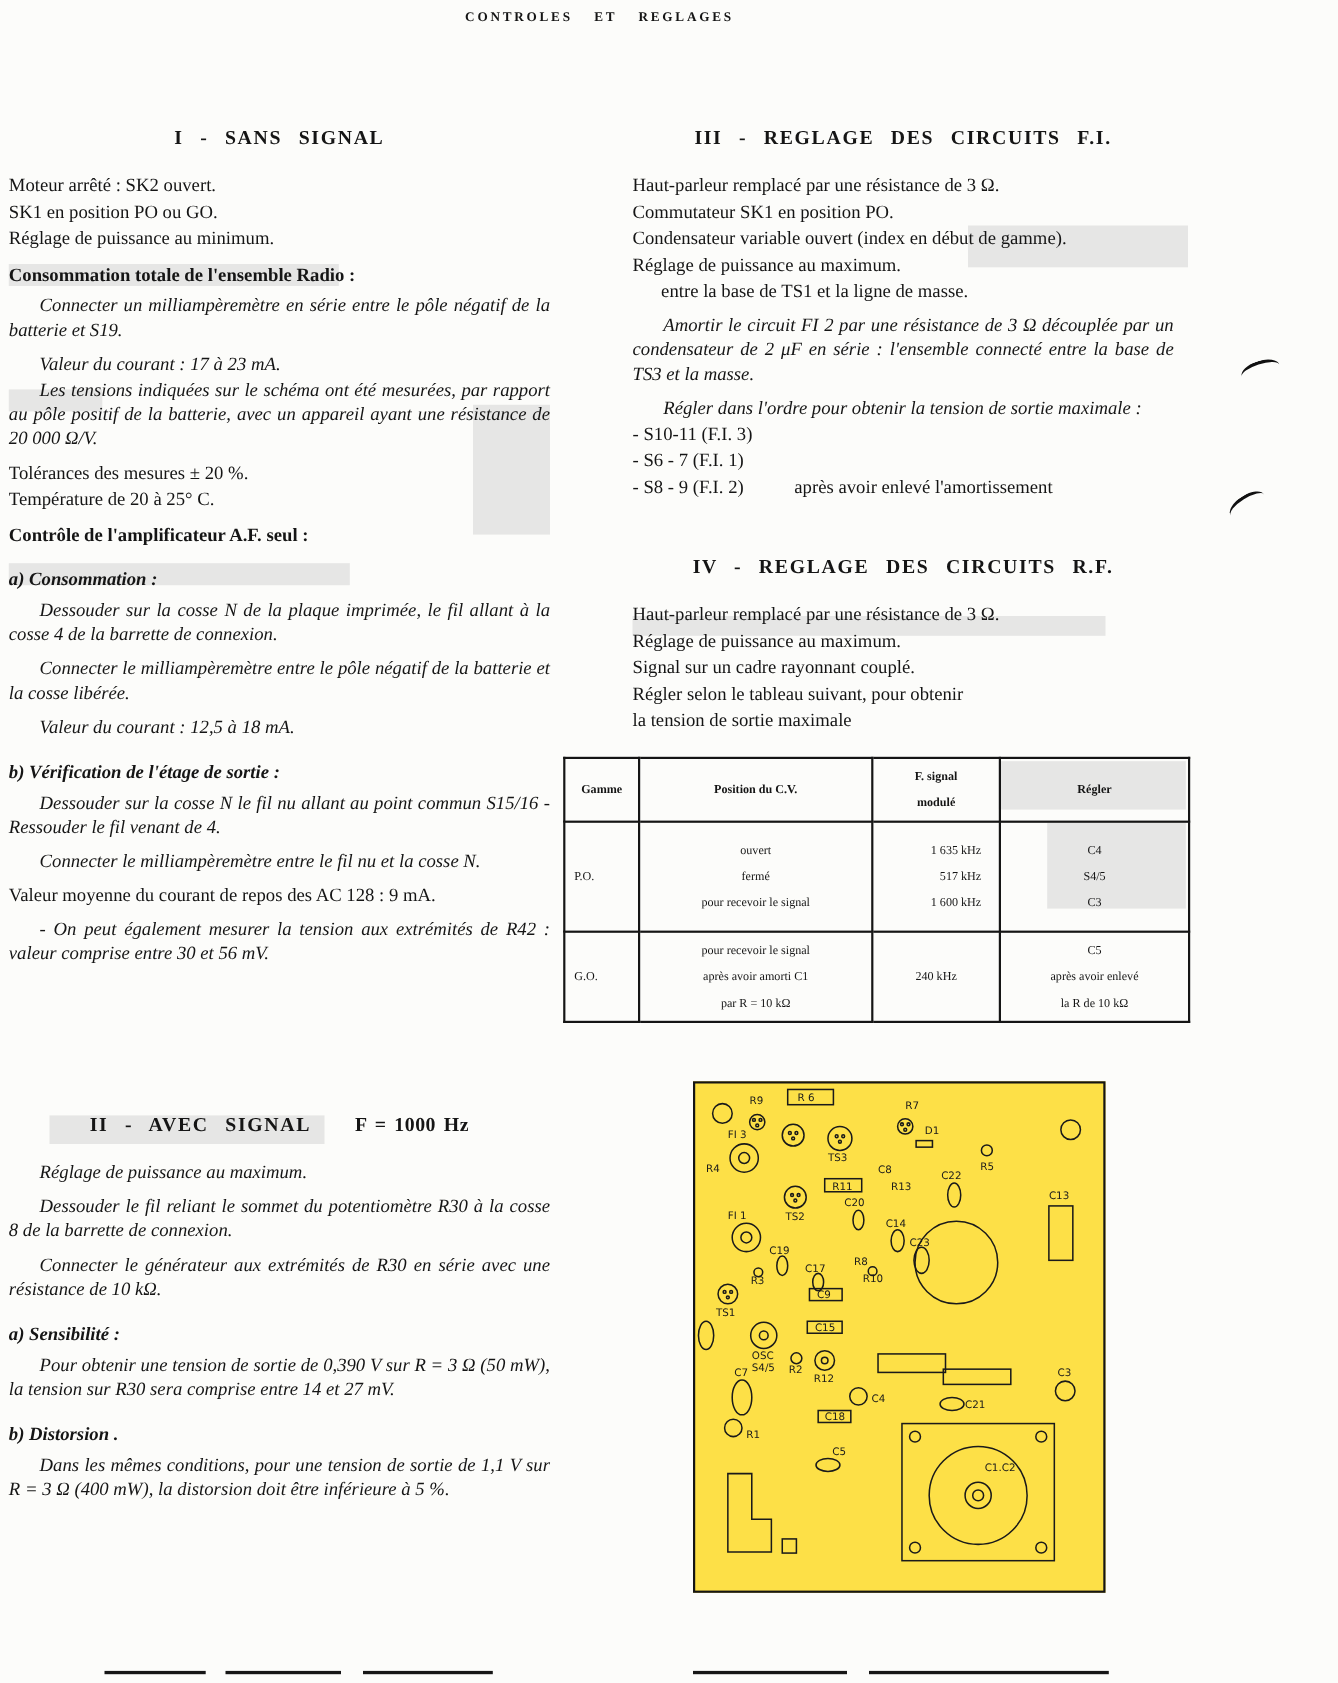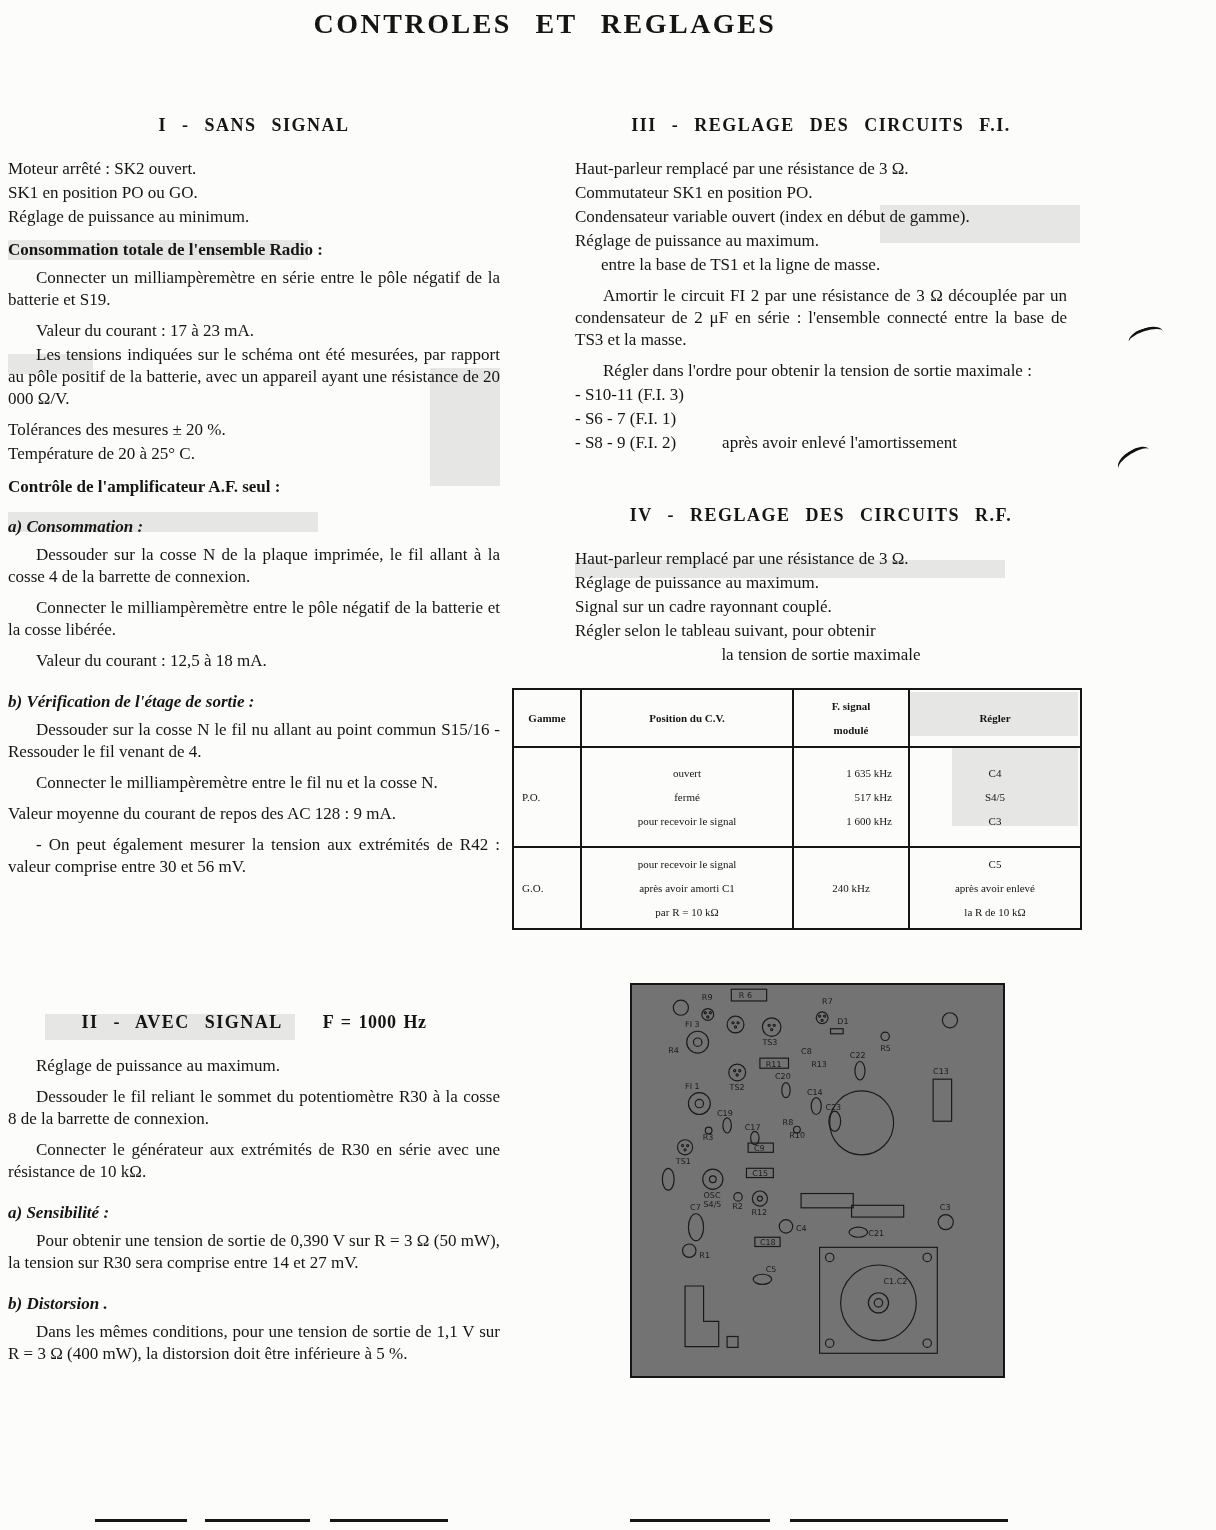--- a/index.html
+++ b/index.html
@@ -6,32 +6,32 @@
   html,body { width:1216px; height:1530px; }
   body {
     position:relative;
     background:#fcfcfa;
     color:#151515;
     font-family:"Liberation Serif", serif;
     overflow:hidden;
   }
   .title {
     position:absolute; top:8px; left:0; width:1090px;
-    text-align:center; font-size:28px; font-weight:bold;
+    text-align:center; font-size:12px; font-weight:bold;
     letter-spacing:2.5px; word-spacing:14px;
   }
   .col { position:absolute; }
   .sec-head {
     font-size:18px; font-weight:bold; text-align:center;
     letter-spacing:1.5px; word-spacing:9px; margin-bottom:22px;
   }
   .sec-head .suffix { margin-left:40px; letter-spacing:0.5px; word-spacing:2px; }
   .p { font-size:17px; line-height:22px; margin-bottom:2px; }
   .just { text-align:justify; }
-  .ind { text-indent:28px; }
+  .ind { text-indent:28px;font-style:italic; }
   .ind2 { padding-left:26px; }
   .gap { margin-top:9px; }
   .sub { font-size:17px; font-weight:bold; margin:12px 0 7px; }
   .subi { font-size:17px; font-weight:bold; font-style:italic; margin:20px 0 7px; }
   .note { display:inline-block; margin-left:46px; }
   
   .rf-table {
     position:absolute; left:512px; top:688px;
     border-collapse:collapse; table-layout:fixed;
     font-size:11px; color:#151515;
@@ -45,22 +45,22 @@
   .col-pos { width:212px; }
   .col-sig { width:116px; }
   .col-reg { width:172px; }
   .cell-gamme { text-align:left !important; padding-left:8px !important; }
   .cell-sig { text-align:right !important; padding-right:16px !important; }
   .row-po td { height:100px; }
   .row-go td { height:82px; }
   
   .pcb {
     position:absolute; left:630px; top:983px;
-    width:375px; height:395px;
-    border:2px solid #151515; background:#737373;
+    width:375px; height:465px;
+    border:2px solid #151515; background:#fde047;
   }
   .pcb svg { width:100%; height:100%; }
   .pcb svg * { stroke:#1a1a1a; stroke-width:1.4; fill:none; }
   .pcb svg text { stroke:none; fill:#1a1a1a; font-family:"DejaVu Sans", sans-serif; font-size:9.5px; }
   
   .smudge { position:absolute; background:#9a9a9a; opacity:0.22; pointer-events:none; }
   .arc { position:absolute; width:36px; height:18px; border-top:3.5px solid #111; border-radius:50%; }
   .rule { position:absolute; top:1519px; height:3px; background:#161616; }
 </style>
 </head>
@@ -128,21 +128,21 @@
   <p class="p">- S6 - 7 (F.I. 1)</p>
   <p class="p"><span>- S8 - 9 (F.I. 2)</span><span class="note">après avoir enlevé l'amortissement</span></p>
 </div>
 
 <div class="col" style="left:575px;top:505px;width:492px;">
   <h2 class="sec-head">IV - REGLAGE DES CIRCUITS R.F.</h2>
   <p class="p">Haut-parleur remplacé par une résistance de 3 Ω.</p>
   <p class="p">Réglage de puissance au maximum.</p>
   <p class="p">Signal sur un cadre rayonnant couplé.</p>
   <p class="p">Régler selon le tableau suivant, pour obtenir</p>
-  <p class="p" style="text-align:center;">la tension de sortie maximale</p>
+  <p class="p" style="text-align:left;">la tension de sortie maximale</p>
 </div>
 
 <table class="rf-table">
   <tbody>
       <tr>
     <th class="col-gamme">Gamme</th>
     <th class="col-pos">Position du C.V.</th>
     <th class="col-sig">
       <div>F. signal</div>
       <div>modulé</div>

